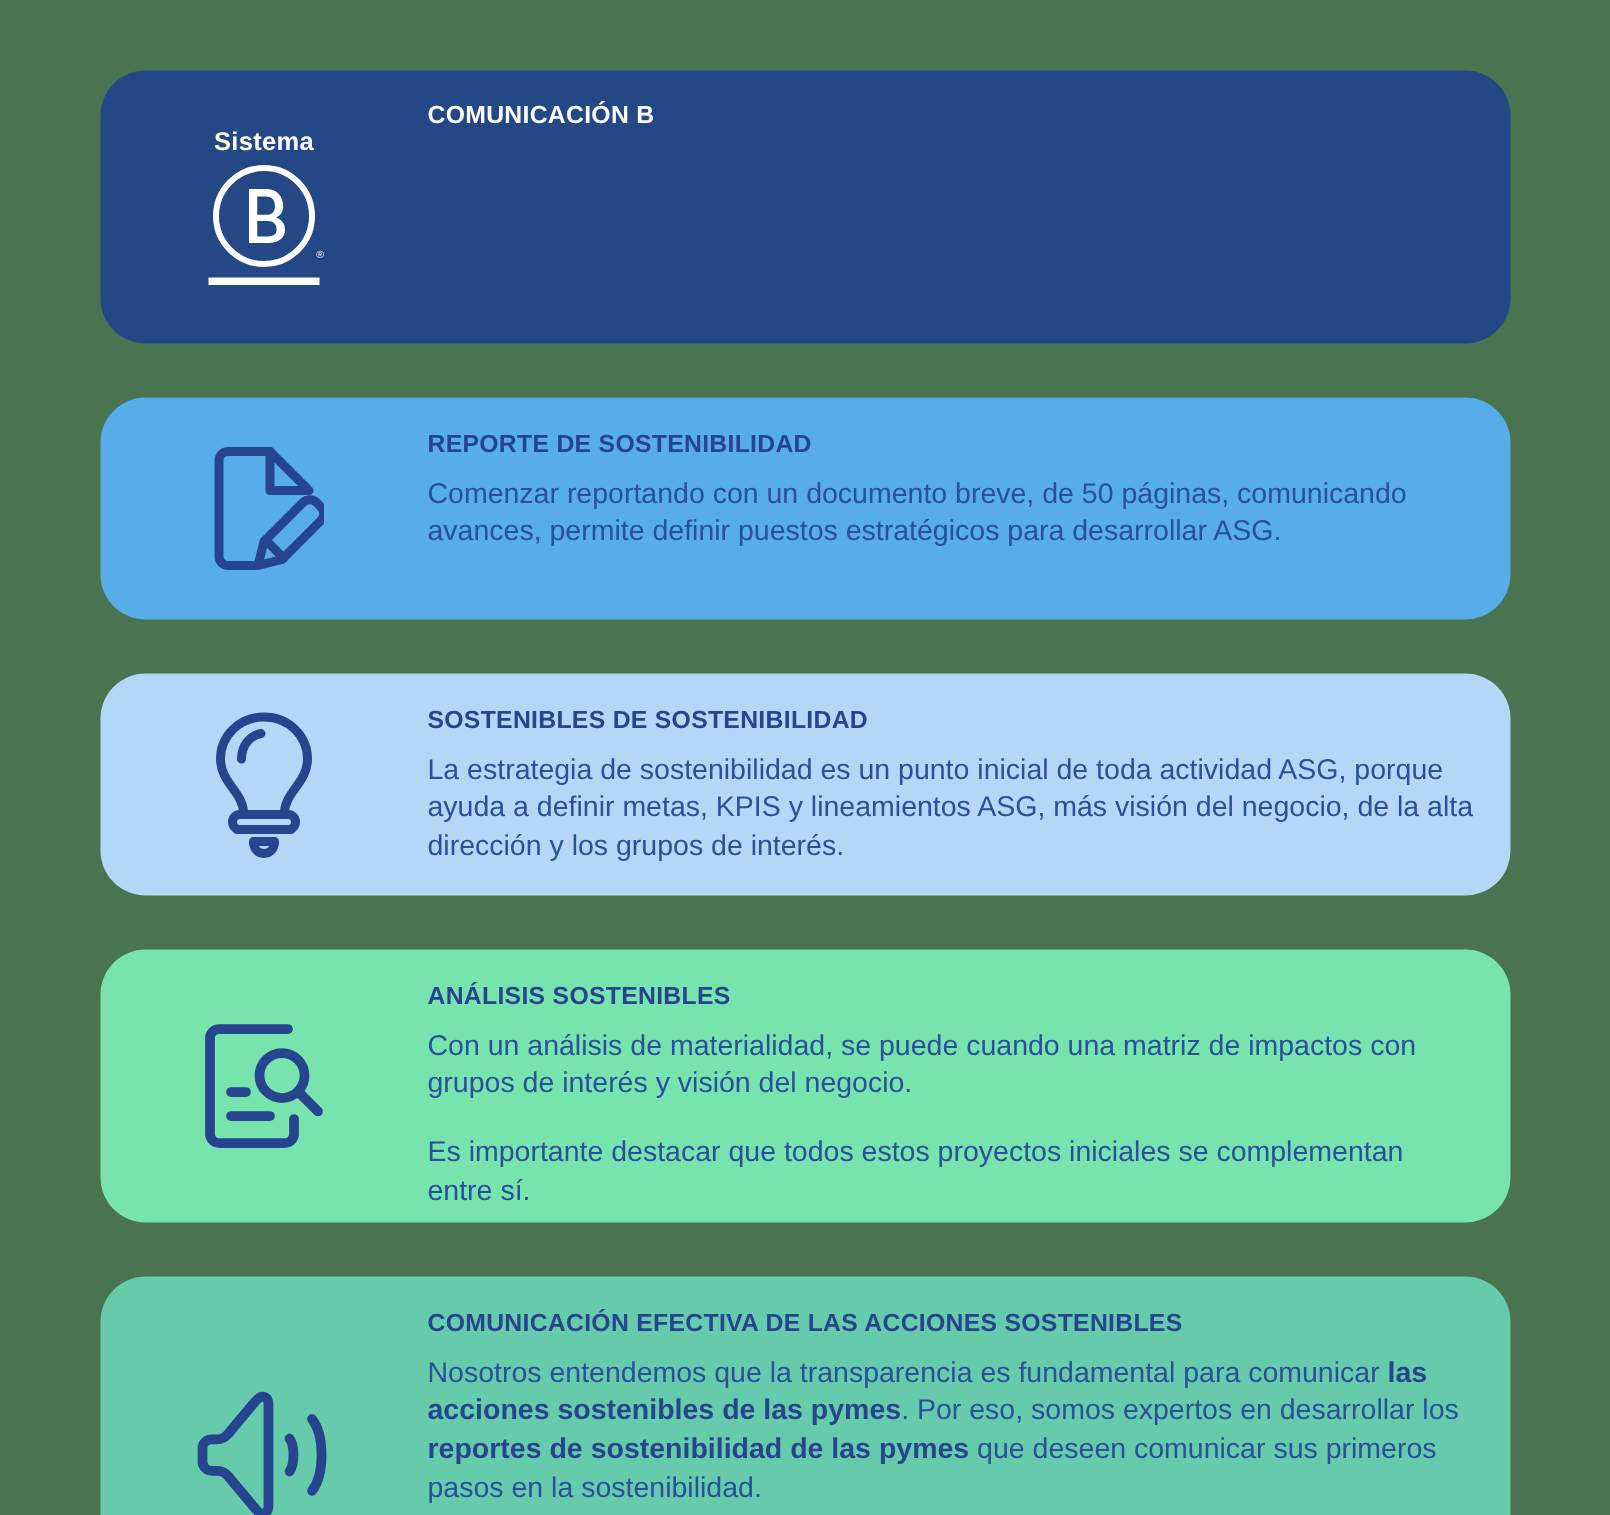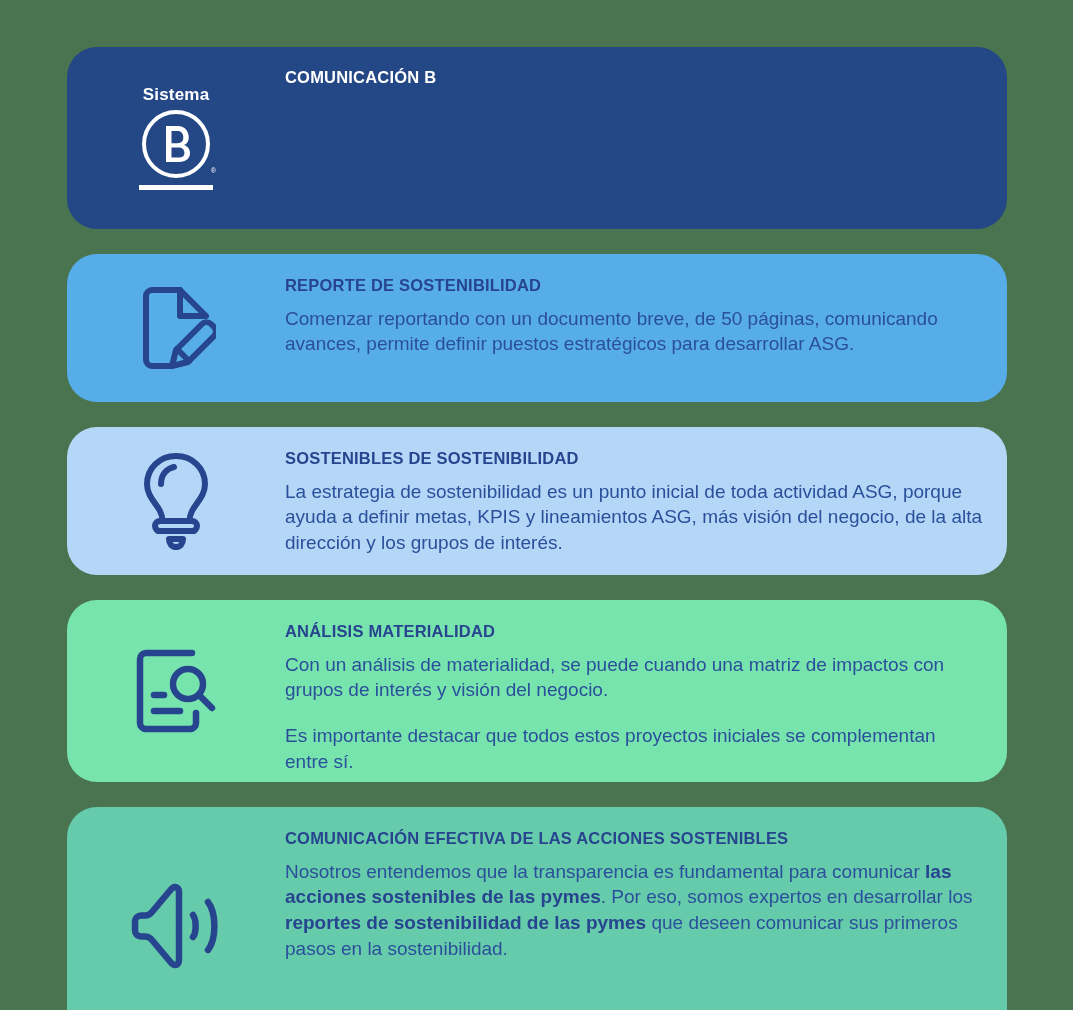--- a/index.html
+++ b/index.html
@@ -21,21 +21,21 @@
     padding: 47px 66px 0 67px;
   }
   .card {
     display: flex;
     align-items: flex-start;
     box-sizing: border-box;
     border-radius: 30px;
     width: 940px;
     overflow: hidden;
   }
-  .card + .card { margin-top: 25px; }
+  .card + .card { margin-top: 36px; }
 
   .card-icon {
     flex: 0 0 218px;
     display: flex;
     align-items: center;
     justify-content: center;
     align-self: stretch;
     padding: 28px 0;
   }
   .card-body {
@@ -187,21 +187,21 @@
             <path d="M62 8 L16 8 C12.7 8 10 10.7 10 14 L10 78 C10 81.3 12.7 84 16 84 L60 84 C63.3 84 66 81.3 66 78 L66 68"></path>
             <path d="M24 50 L34 50"></path>
             <path d="M24 66 L50 66"></path>
             <circle cx="58" cy="39" r="15"></circle>
             <path d="M69 50 L82 63"></path>
           </g>
         </svg>
       </span>
     </div>
     <div class="card-body">
-      <h3 class="card-title">ANÁLISIS MATERIALIDAD</h3>
+      <h3 class="card-title">ANÁLISIS SOSTENIBLES</h3>
       <p class="card-text">Con un análisis de materialidad, se puede cuando una matriz de impactos con grupos de interés y visión del negocio.</p>
       <p class="card-text">Es importante destacar que todos estos proyectos iniciales se complementan entre sí.</p>
     </div>
   </div>
 
   <div class="card c5">
     <div class="card-icon">
       <span>
         <svg width="96" height="92" viewBox="0 0 96 92" aria-hidden="true">
           <g fill="none" stroke="#27448f" stroke-width="6.5" stroke-linecap="round" stroke-linejoin="round">

